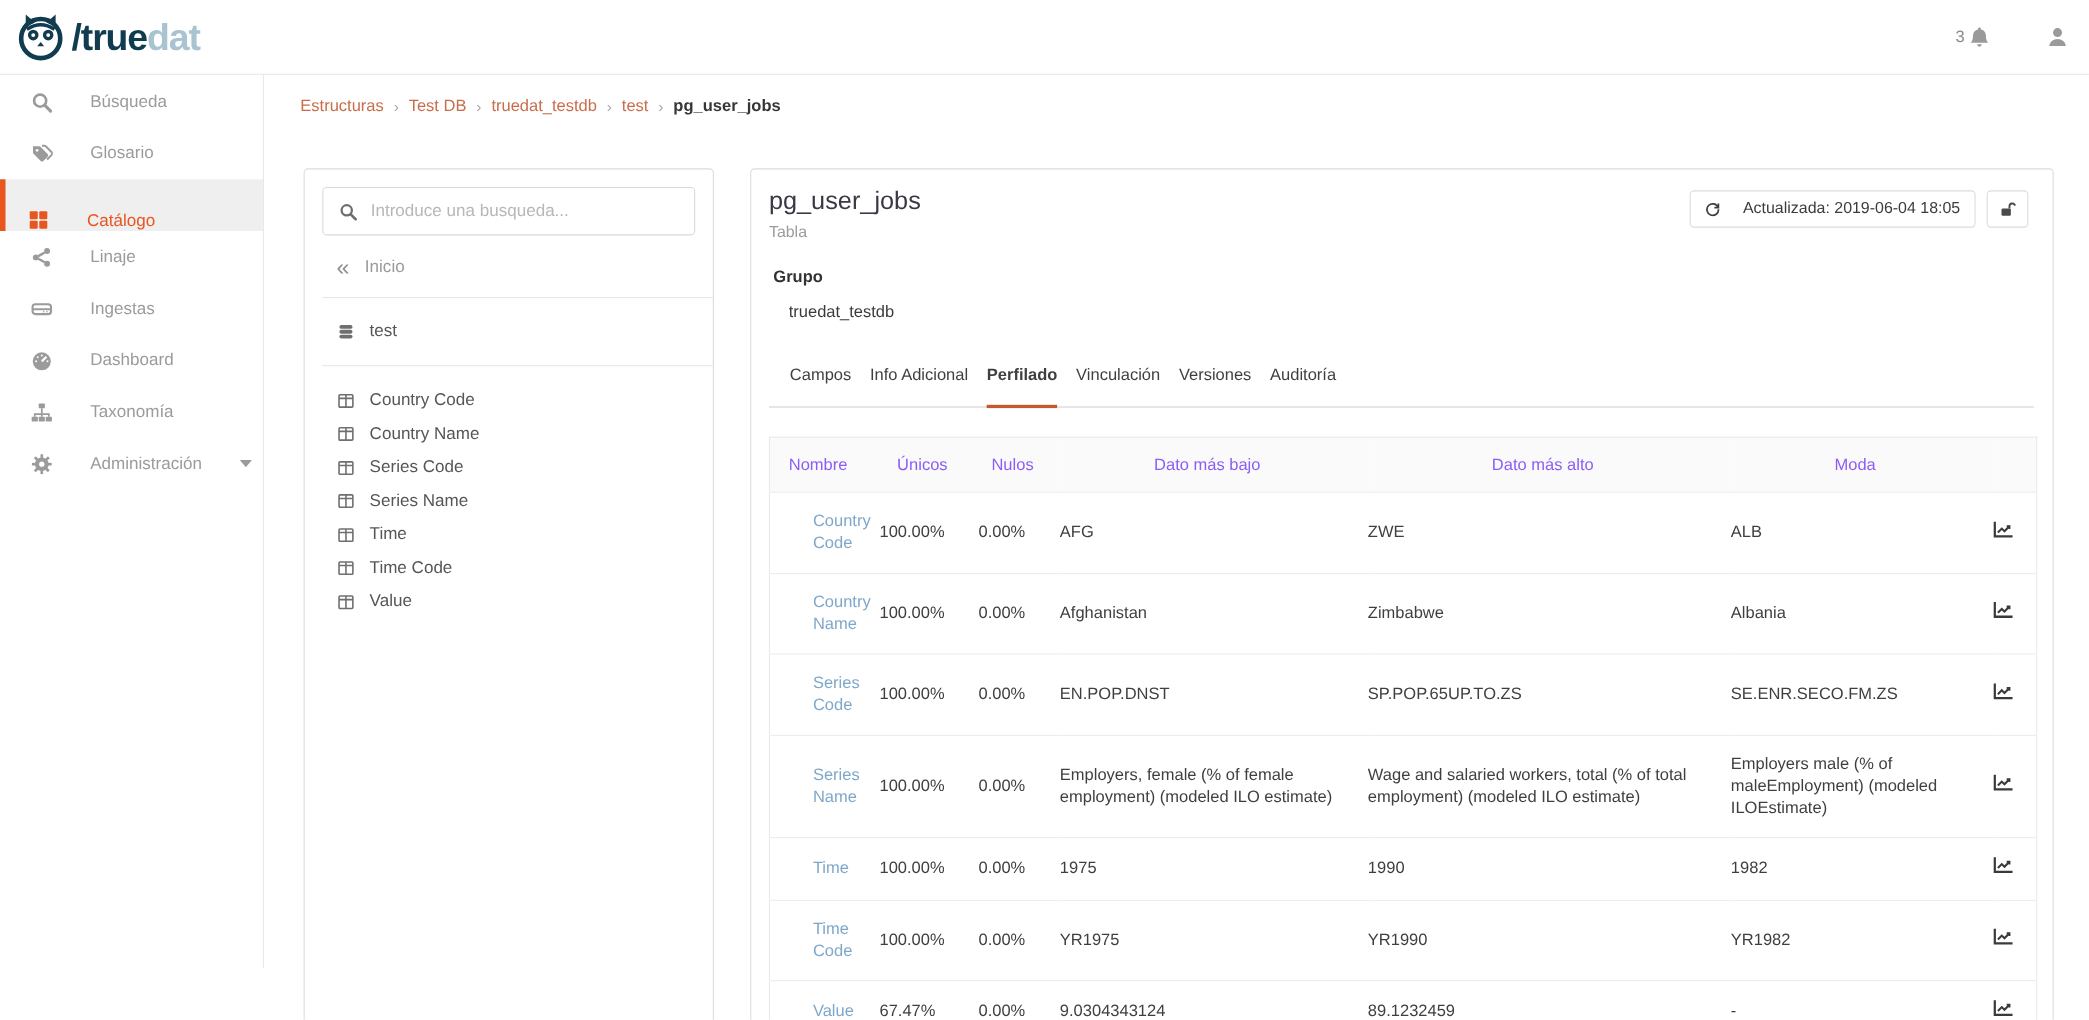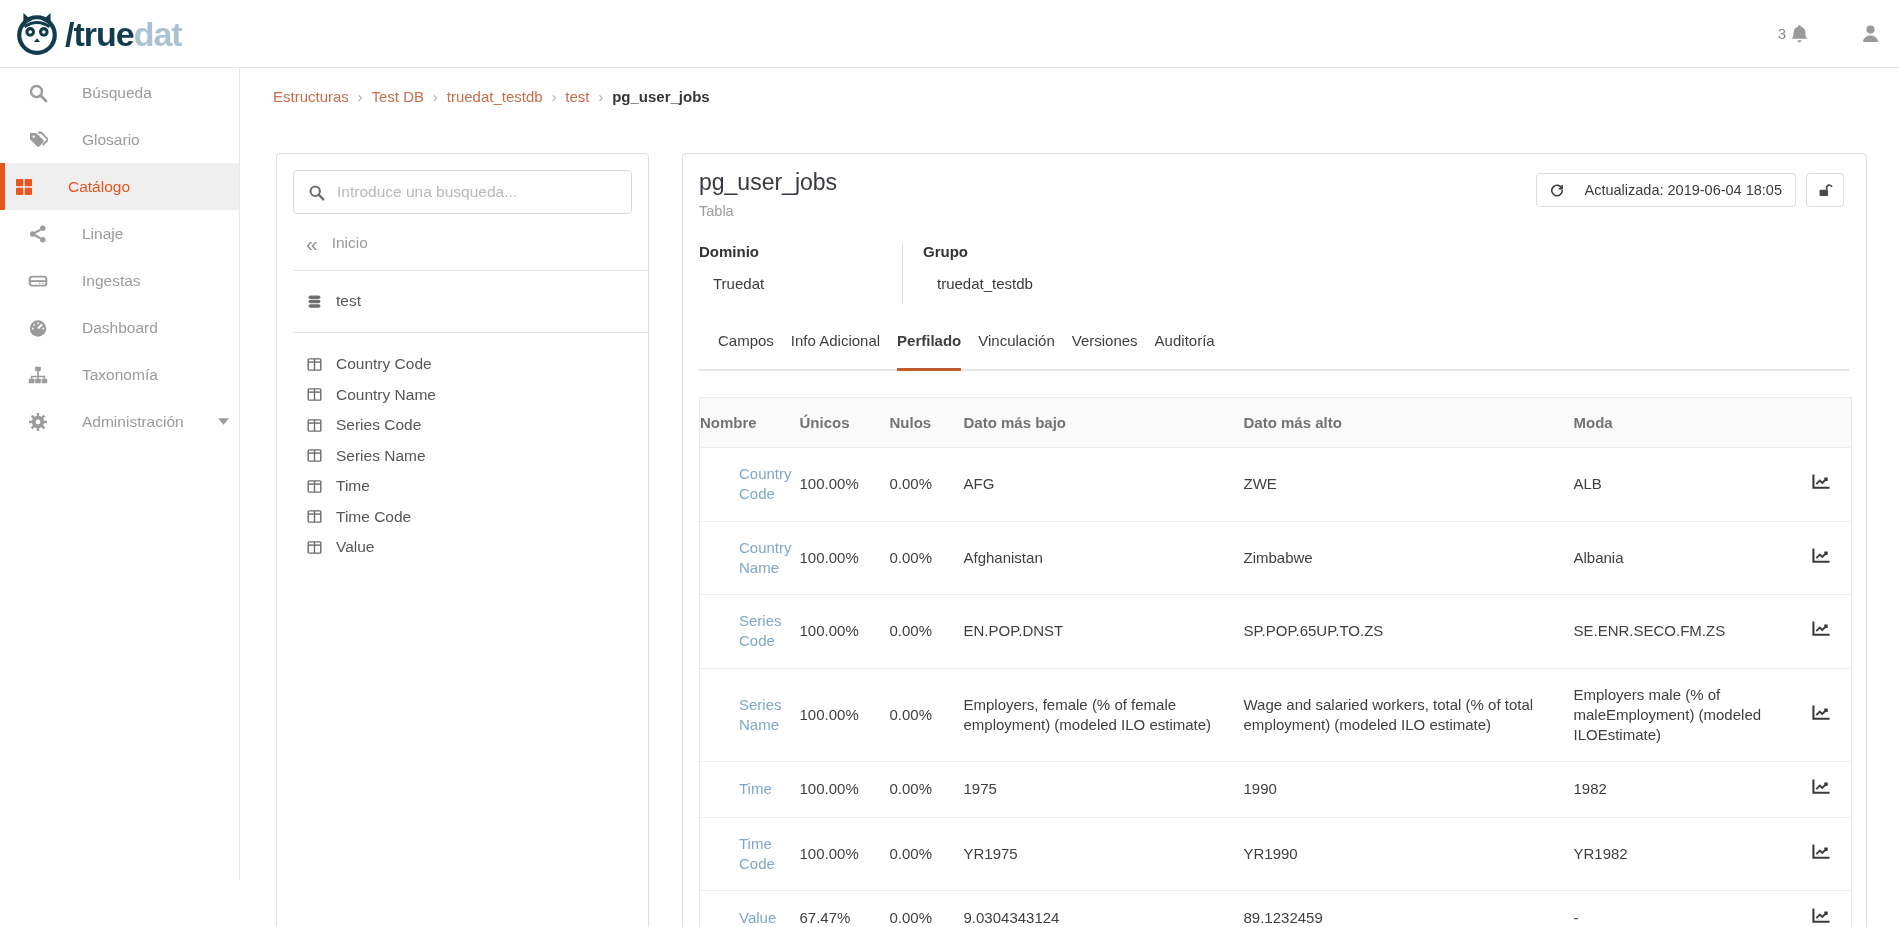--- a/index.html
+++ b/index.html
@@ -35,21 +35,21 @@
     background: #fff; border-right: 1px solid #e8e8e8; padding-top: 1px;
   }
   .side-item {
     height: 47px; display: flex; align-items: center; gap: 34px;
     padding-left: 28px; color: #9b9b9b; font-size: 15.5px; cursor: pointer;
   }
   .side-item .icon-slot { width: 20px; height: 20px; flex: 0 0 20px; }
   .side-item .icon-slot svg { width: 20px; height: 20px; display: block; }
   .side-item.active-item {
     background: #efefef; border-left: 5px solid var(--accent, #e8551f);
-    padding-left: 9px; color: var(--accent, #e8551f);
+    padding-left: 20px; color: var(--accent, #e8551f); align-items: flex-end;
   }
   .side-caret { margin-left: auto; margin-right: 26px; color: #9b9b9b; }
   .side-caret svg { width: 11px; height: 7px; display: block; }
 
   
   .breadcrumb {
     position: absolute; left: 273px; top: 88px; font-size: 15px;
     display: flex; align-items: center; white-space: nowrap;
   }
   .crumb-link { color: var(--crumb-link, #c96d4a); text-decoration: none; cursor: pointer; }
@@ -130,21 +130,21 @@
     content: ""; position: absolute; left: 0; right: 0; bottom: -2px; height: 3px;
     background: var(--tab-accent, #c05b2e);
   }
 
   
   .ptable {
     margin: 26px 16px 0 16px; width: 1152px; border-collapse: collapse;
     border: 1px solid #e9e9e9; font-size: 15px; table-layout: fixed;
   }
   .ptable th {
-    background: #fafafa; text-align: left; font-weight: bold; color: #737373;
+    background: #fafafa; text-align: center; font-weight: normal; color: #8b5cf6;
     padding: 16px 12px 16px 0; font-size: 15px;
   }
   .ptable th.c-name, .ptable td.c-name { padding-left: 39px; }
   .ptable td {
     padding: 16px 14px 16px 0; color: #3f3f3f; vertical-align: middle;
     border-top: 1px solid #ededed; line-height: 1.35;
   }
   .field-link { color: var(--blue-link, #7ea7c9); text-decoration: none; cursor: pointer; }
   .chart-btn { color: #3a3a3a; cursor: pointer; display: inline-block; }
   .chart-btn svg { width: 19px; height: 17px; display: block; }
@@ -431,24 +431,20 @@
         <button class="btn-lock">
           <svg viewBox="0 0 20 20" fill="currentColor">
             <rect x="3" y="9" width="10" height="7.6" rx="1.3"></rect>
             <path d="M11.5 9V6.5a3 3 0 0 1 5.9-.7" fill="none" stroke="currentColor" stroke-width="2"></path>
           </svg>
         </button>
       </div>
     </div>
 
     <div class="meta">
-      <div class="meta-block first">
-        <div class="meta-label">Dominio</div>
-        <div class="meta-value">Truedat</div>
-      </div>
       <div class="meta-block second">
         <div class="meta-label">Grupo</div>
         <div class="meta-value">truedat_testdb</div>
       </div>
     </div>
 
     <div class="tabs">
 
         <div class="tab">
           <span>Campos</span>

